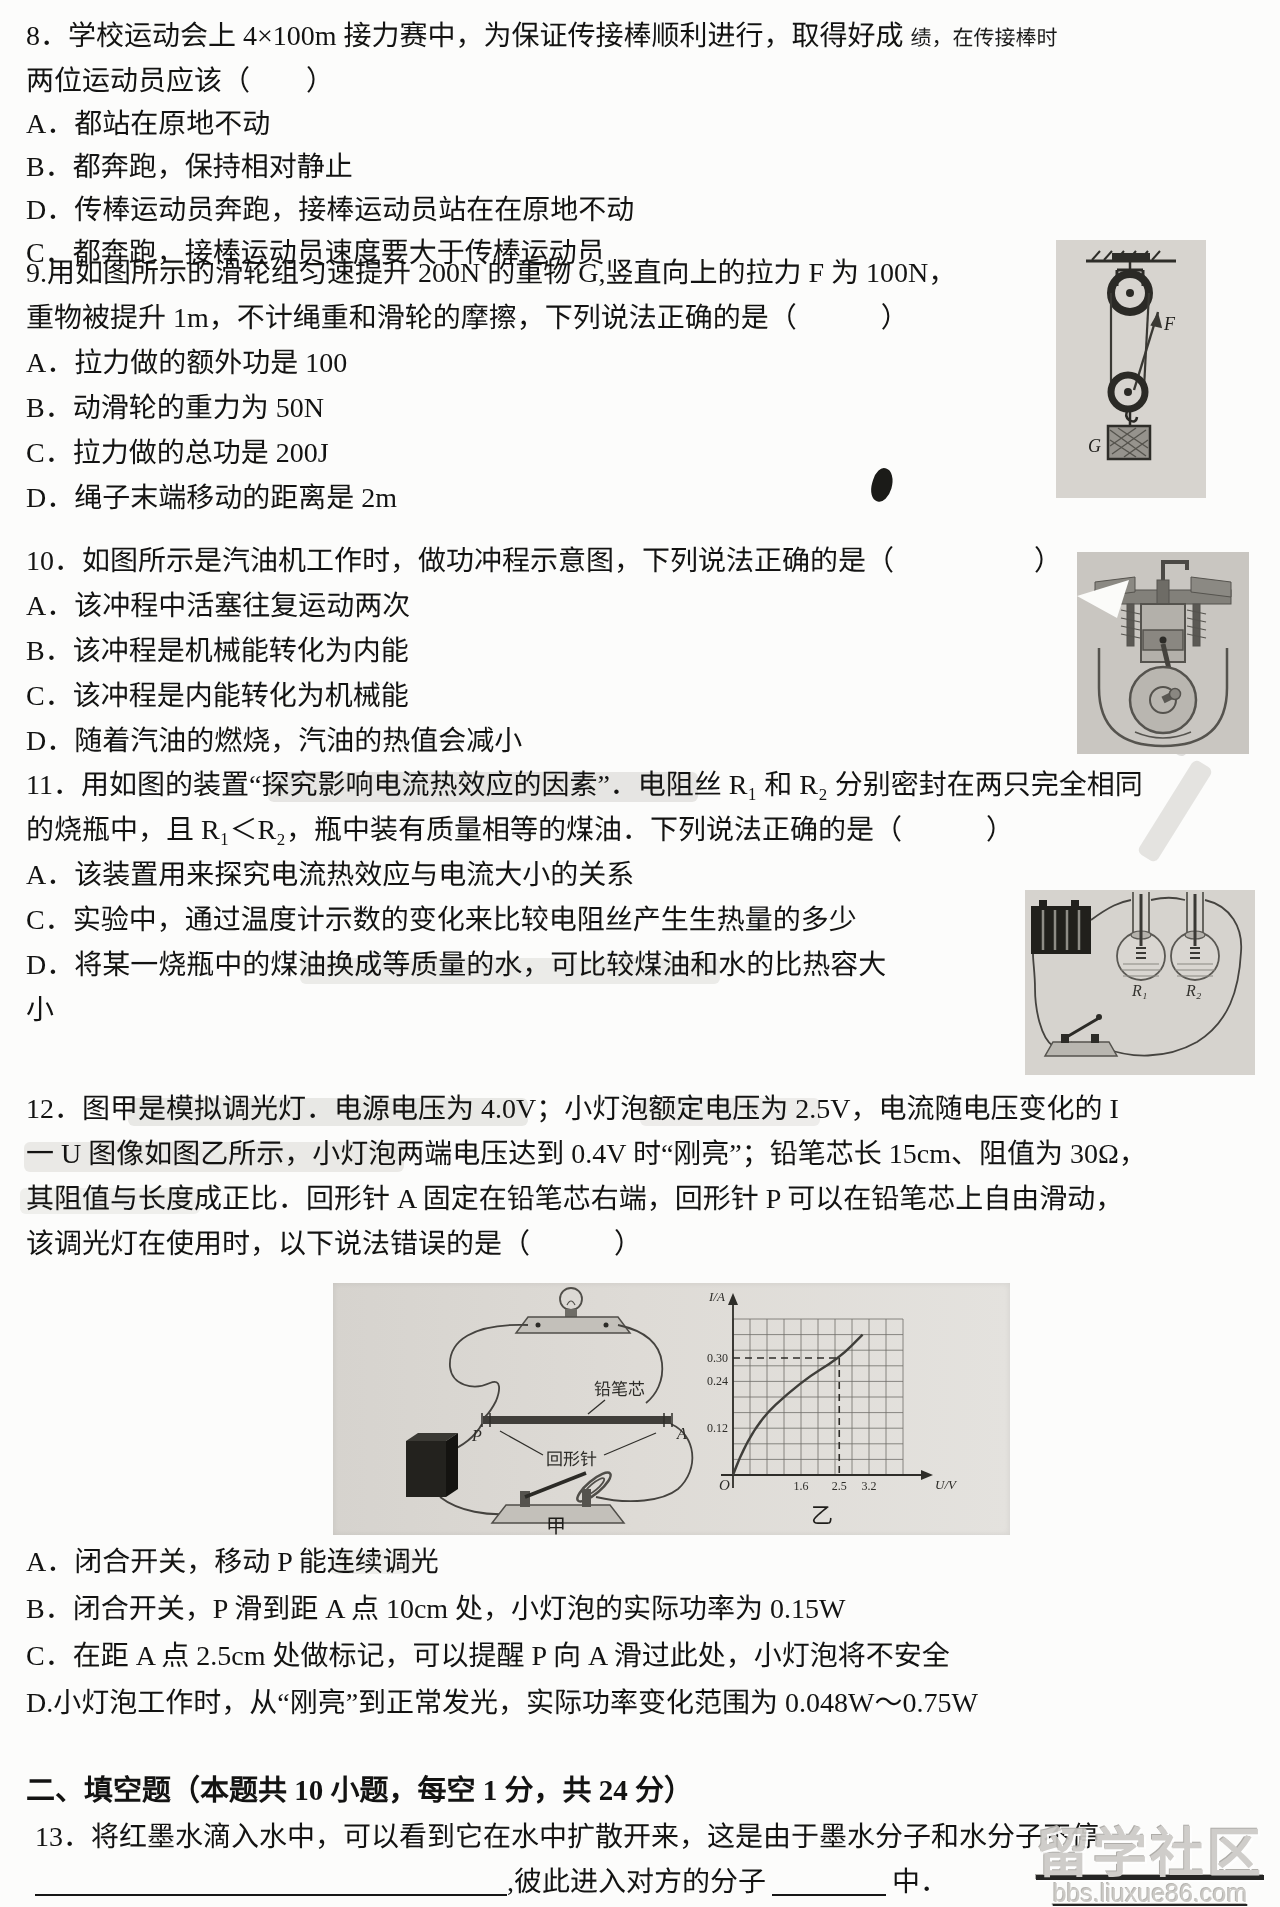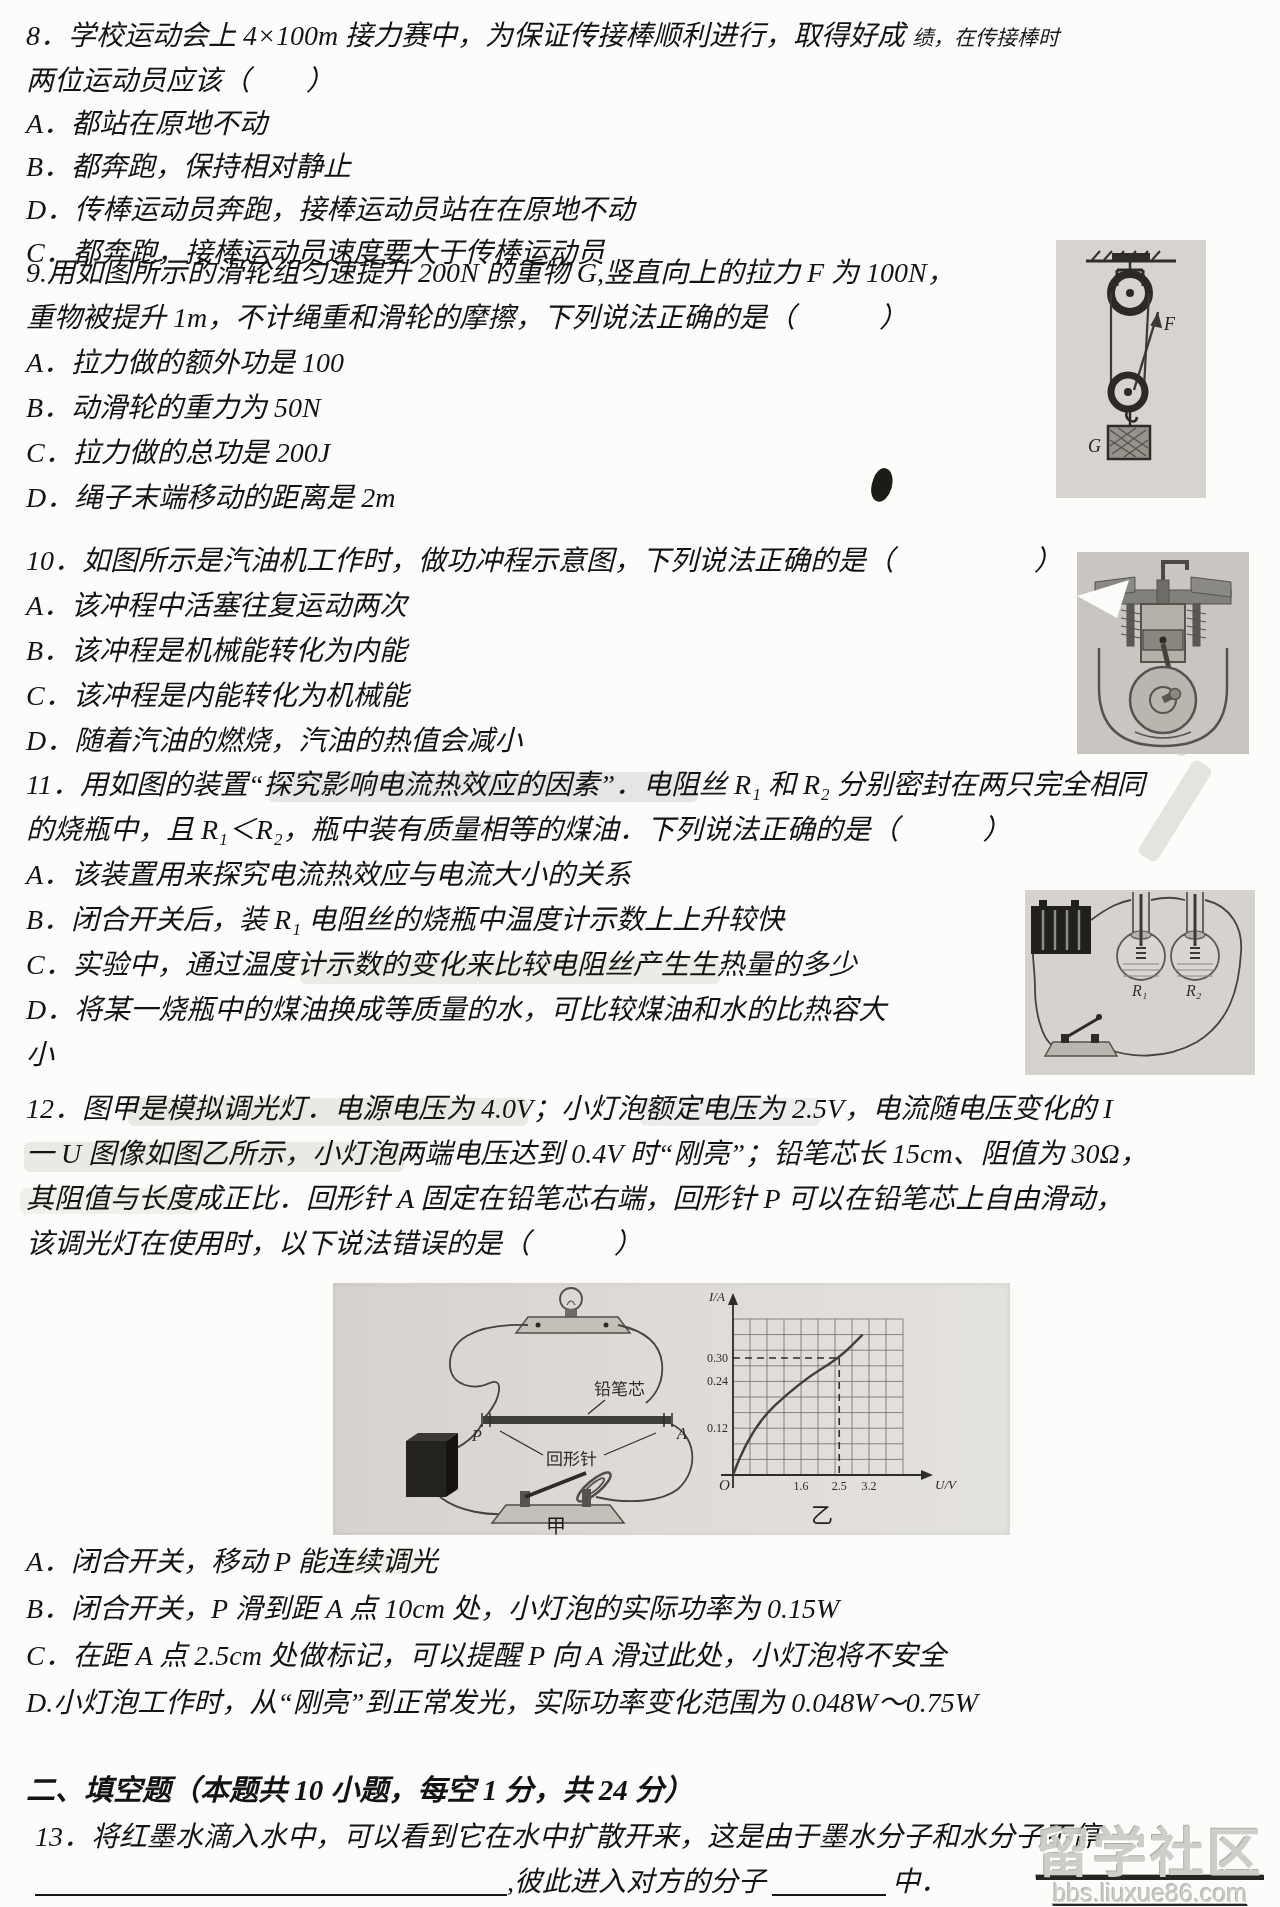--- a/index.html
+++ b/index.html
@@ -3,21 +3,21 @@
 <meta charset="utf-8">
 <style>
   html,body{margin:0;padding:0;background:#e9e9e9;}
   .page{
     position:relative;width:1280px;height:1907px;margin:0 auto;
     background:#fcfcfb;overflow:hidden;
     font-family:"Liberation Serif","DejaVu Serif",serif;
     color:#131312;
   }
   .block{position:absolute;left:26px;z-index:2;}
-  .line{font-size:28px;line-height:45px;white-space:nowrap;font-style:italic;}
+  .line{font-size:28px;line-height:45px;white-space:nowrap;}
   #q8 .line{line-height:43px;}
   #q12o .line{line-height:47px;}
   .annot{font-family:"Liberation Sans","DejaVu Sans",sans-serif;font-size:21px;color:#1a1a1a;}
   
   .fig{position:absolute;z-index:1;}
   #figstrip{
     position:absolute;left:333px;top:1283px;width:677px;height:252px;z-index:1;
     background:linear-gradient(90deg,#d6d3ce 0%,#dedbd6 45%,#e4e2de 100%);
     box-shadow:0 0 6px rgba(0,0,0,.08) inset;
   }
@@ -165,21 +165,20 @@
       <circle cx="98" cy="142" r="5.5" fill="#8a8781" stroke-width="1.5"></circle>
       <path d="M58,180 q28,12 56,0" stroke-width="1.5"></path>
     </g>
     <polygon points="0,44 52,28 40,66" fill="#fbfbf9"></polygon>
   </svg>
 
   <div id="q11" class="block" style="top:762px;">
     <div class="line">11．用如图的装置“探究影响电流热效应的因素”．电阻丝 R₁ 和 R₂ 分别密封在两只完全相同</div>
     <div class="line">的烧瓶中，且 R₁＜R₂，瓶中装有质量相等的煤油．下列说法正确的是（　　　）</div>
     <div class="line">A．该装置用来探究电流热效应与电流大小的关系</div>
-    <div class="line">B．闭合开关后，装 R₁ 电阻丝的烧瓶中温度计示数上上升较快</div>
     <div class="line">C．实验中，通过温度计示数的变化来比较电阻丝产生生热量的多少</div>
     <div class="line">D．将某一烧瓶中的煤油换成等质量的水，可比较煤油和水的比热容大</div>
     <div class="line">小</div>
   </div>
 
   <svg class="fig" style="left:1025px;top:890px;" width="230" height="185" viewBox="0 0 230 185">
     <rect x="0" y="0" width="230" height="185" fill="#d6d3ce"></rect>
     <g>
       <rect x="6" y="16" width="60" height="48" fill="#21201c"></rect>
       <rect x="14" y="10" width="8" height="6" fill="#21201c"></rect>

